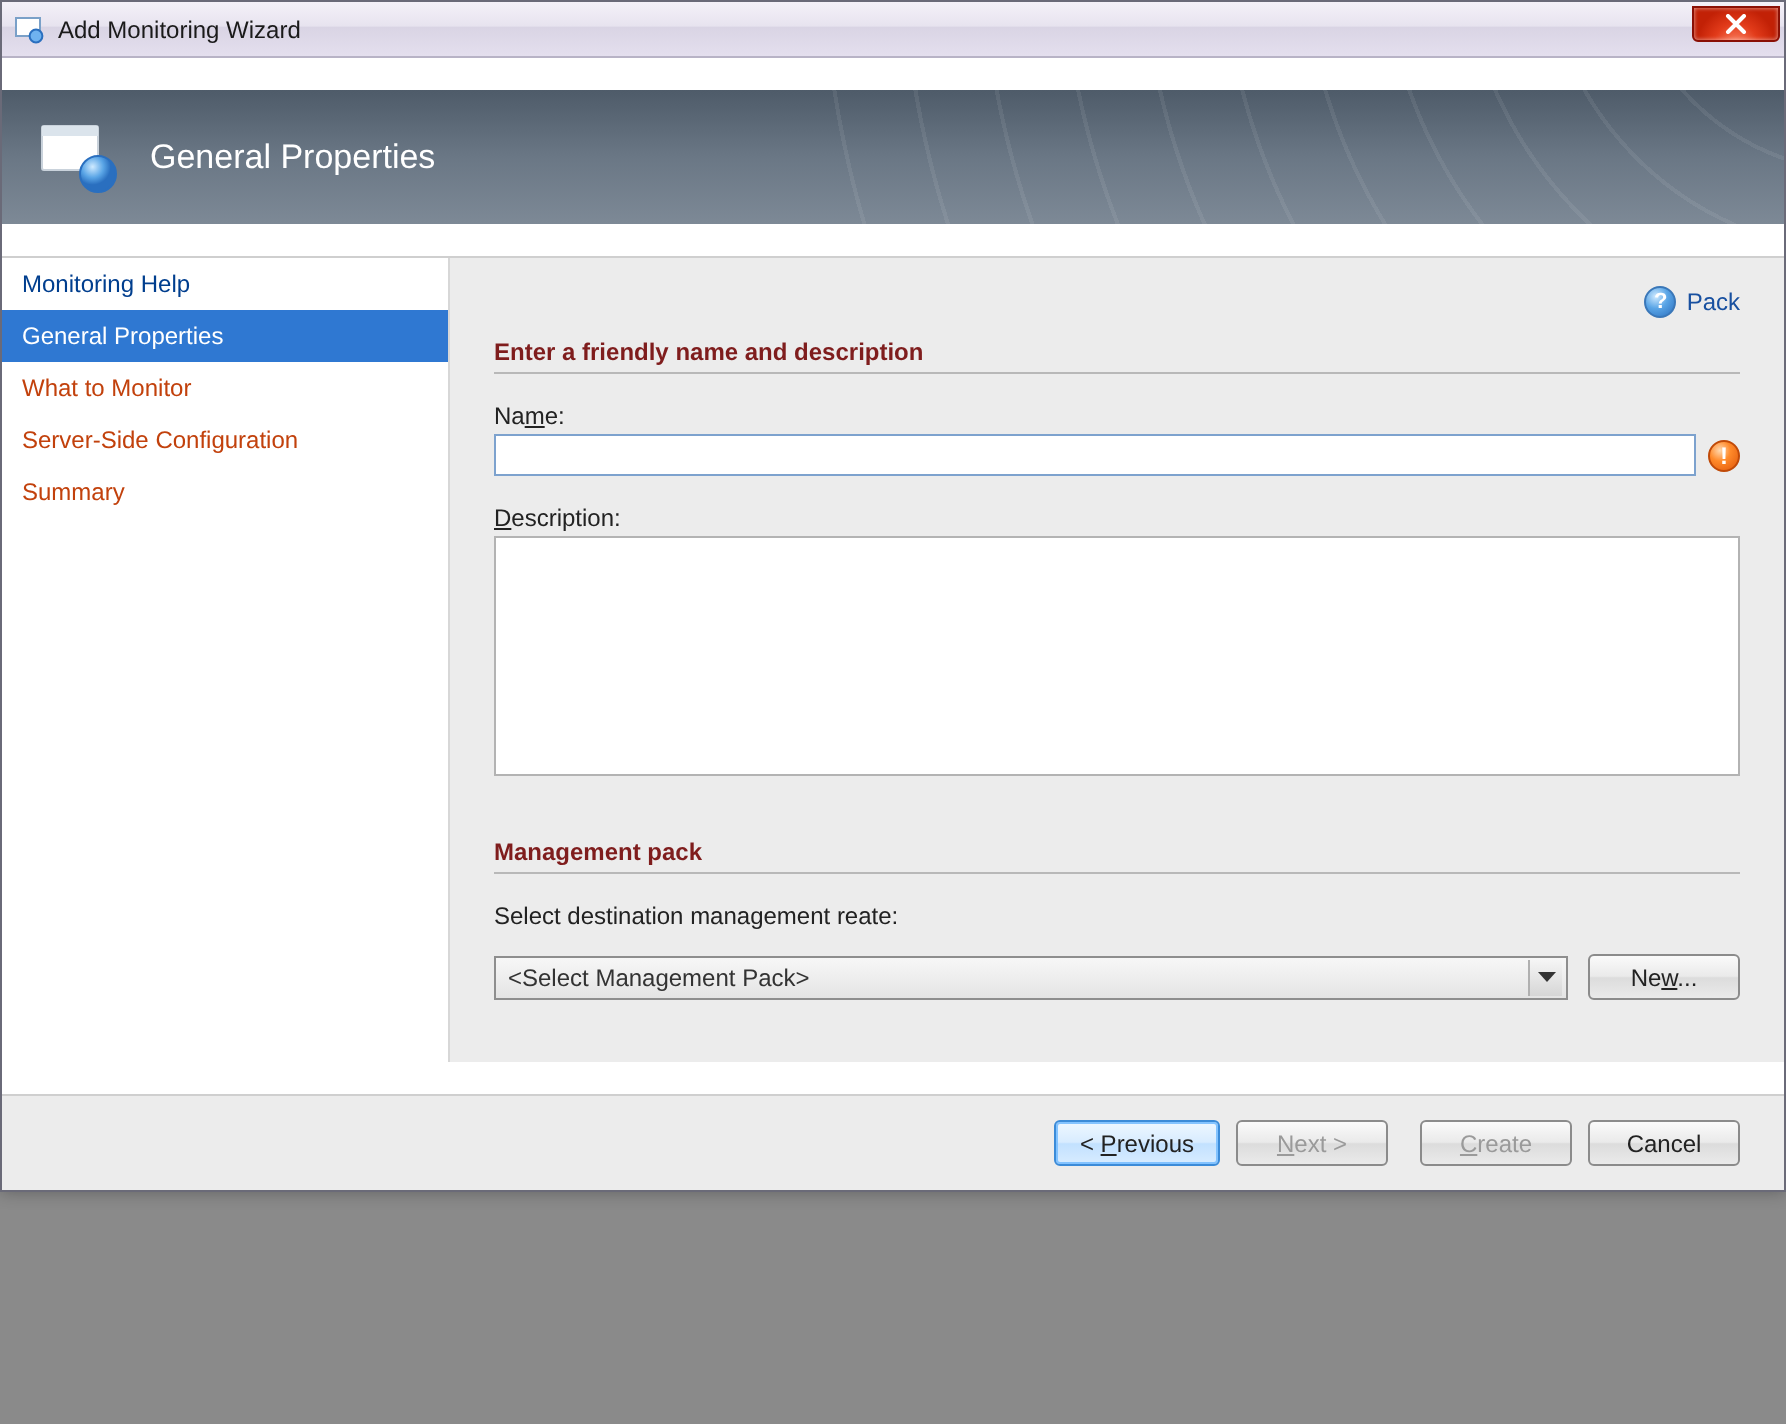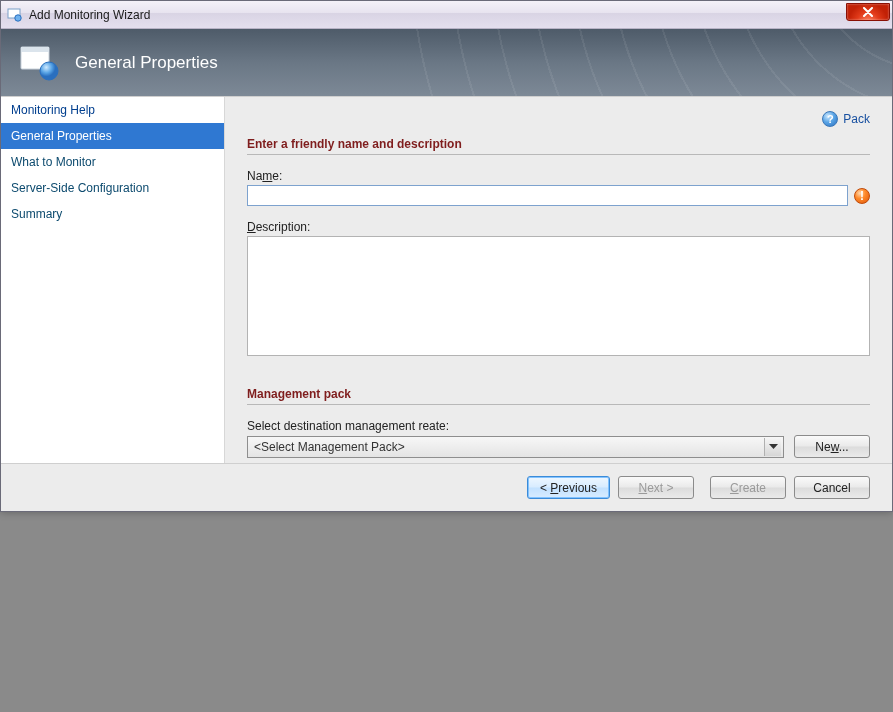--- a/index.html
+++ b/index.html
@@ -7,26 +7,27 @@
     margin: 0;
     font-family: "Segoe UI", Tahoma, sans-serif;
     font-size: 12px;
     background: #8a8a8a;
     width: 893px;
     height: 712px;
     overflow: hidden;
   }
   .window {
     width: 893px;
-    height: 512px;
+    height: 596px;
     background: #fff;
     border: 1px solid #6a6a78;
     display: flex;
     flex-direction: column;
     box-shadow: 0 0 8px rgba(0,0,0,.3);
+    gap: 16px;
   }
   .titlebar {
     height: 28px;
     background: linear-gradient(to bottom, #f4f1f8 0%, #e7e3ef 45%, #d9d4e4 46%, #e4dfee 100%);
     border-bottom: 1px solid #b8b3c6;
     display: flex;
     align-items: center;
     padding: 0 2px 0 6px;
   }
   .titlebar .app-icon {
@@ -95,21 +96,21 @@
   .side-item {
     padding: 6px 10px 6px 10px;
     color:#003e8e;
     cursor:pointer;
   }
   .side-item.active {
     background:#2f78d2;
     color:#fff;
   }
   .side-item.plain {
-    color:#0c4a6e;
+    color:#c2410c;
   }
   .main {
     flex:1;
     background:#ececec;
     position:relative;
     padding: 14px 22px 0 22px;
     min-height:0;
   }
   .help-link {
     position:absolute;
@@ -162,21 +163,21 @@
   .txtarea {
     width:100%;
     height:120px;
     border:1px solid #b3b3b3;
     background:#fff;
     padding:4px;
     font:inherit;
     resize:none;
     overflow-y:scroll;
   }
-  .row-mp { display:flex; gap:10px; align-items:center; margin-top:2px;justify-content:center;}
+  .row-mp { display:flex; gap:10px; align-items:center; margin-top:12px;justify-content:center;}
   .select {
     flex:1;
     height:22px;
     border:1px solid #8e8e8e;
     background:linear-gradient(to bottom,#f7f7f7,#e4e4e4);
     display:flex;align-items:center;justify-content:space-between;
     padding:0 2px 0 6px;
     color:#333;
     cursor:default;
   }

